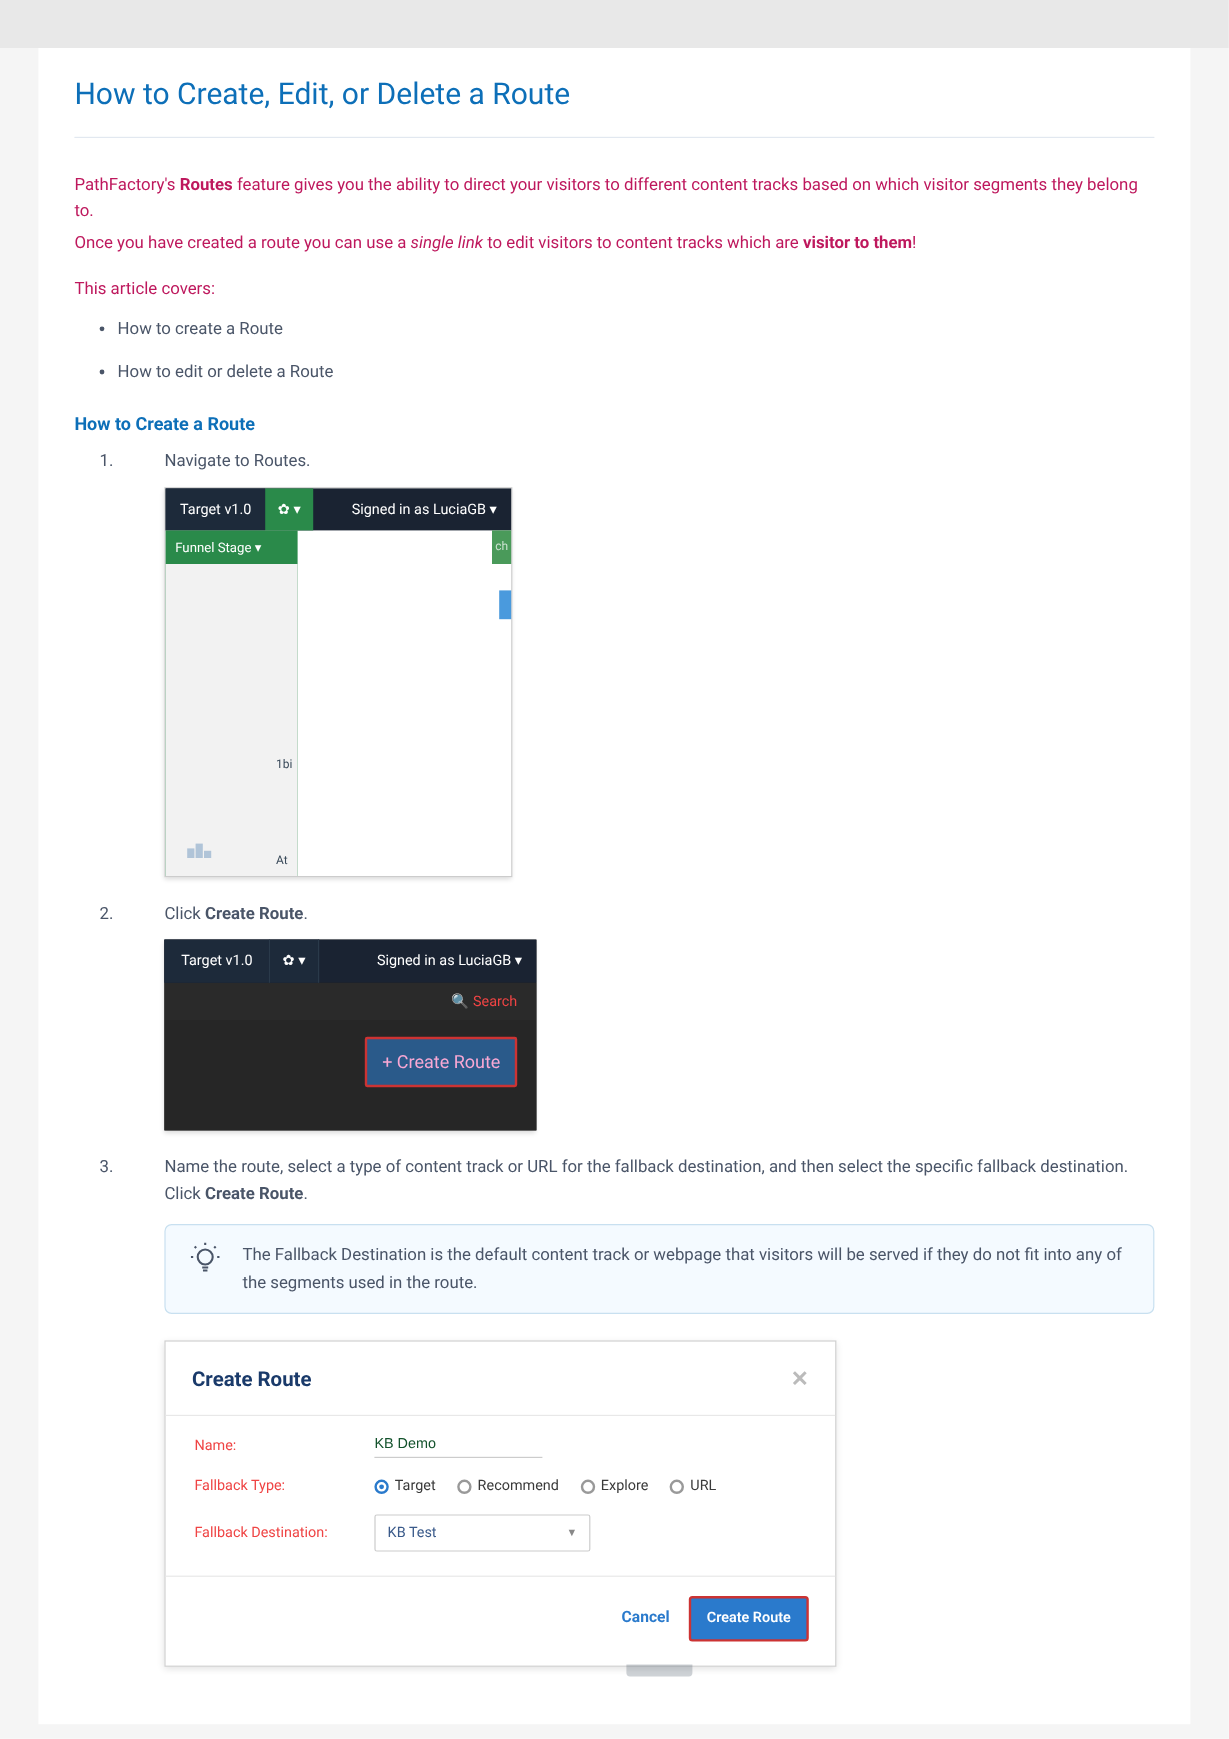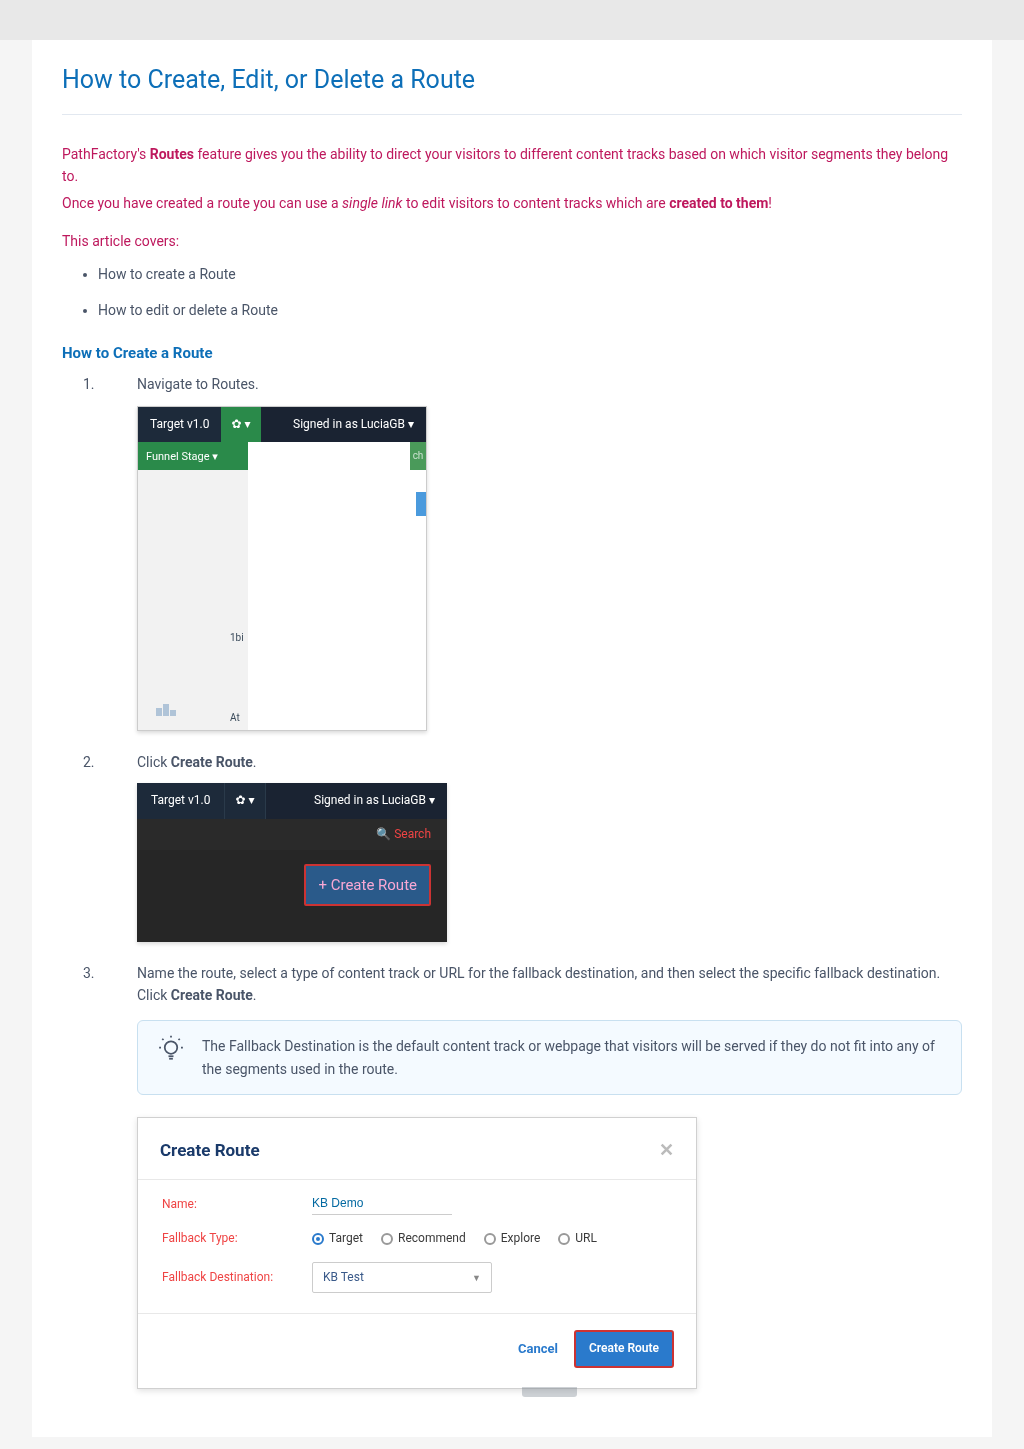--- a/index.html
+++ b/index.html
@@ -56,21 +56,21 @@
 
     
     .ss3-wrap { margin-top: 4px; }
     .ss3 { width: 560px; border: 1px solid #d0d0d0; background: #fff; box-shadow: 0 2px 6px rgba(0,0,0,0.12); }
     .ss3-header { display: flex; justify-content: space-between; align-items: center; padding: 18px 22px 14px; border-bottom: 1px solid #e8e8e8; }
     .ss3-title { color: #1a3a6a; font-weight: 700; font-size: 17px; }
     .ss3-close { color: #bbb; font-size: 18px; font-weight: 700; }
     .ss3-body { padding: 14px 24px 6px; }
     .ss3-row { display: flex; align-items: center; margin-bottom: 14px; font-size: 12px; }
     .ss3-label { width: 150px; color: #ef4444; }
-    .ss3-input { border: none; border-bottom: 1px solid #ccc; color: #0369a1; padding: 2px 0 4px; width: 140px; font-size: 12px; outline: none; background: transparent; }
+    .ss3-input { border: none; border-bottom: 1px solid #ccc; color: #14532d; padding: 2px 0 4px; width: 140px; font-size: 12px; outline: none; background: transparent; }
     .ss3-radio-group { display: flex; align-items: center; gap: 18px; color: #3a3a3a; }
     .ss3-radio { display: inline-flex; align-items: center; gap: 5px; font-size: 12px; }
     .ss3-radio-dot { width: 12px; height: 12px; border: 2px solid #999; border-radius: 50%; display: inline-block; position: relative; }
     .ss3-radio-dot.checked { border-color: #2a7acc; }
     .ss3-radio-dot.checked::after { content: ''; position: absolute; inset: 2px; background: #2a7acc; border-radius: 50%; }
     .ss3-select { border: 1px solid #ccc; padding: 5px 10px; width: 180px; color: #3a5a8a; font-size: 12px; display: flex; justify-content: space-between; align-items: center; border-radius: 2px; }
     .ss3-chevron { color: #888; font-size: 9px; }
     .ss3-footer { display: flex; justify-content: flex-end; align-items: center; gap: 16px; padding: 16px 22px 20px; border-top: 1px solid #e8e8e8; }
     .ss3-cancel { color: #2a7acc; font-size: 13px; font-weight: 700; }
     .ss3-submit { background: #2a7acc; color: #fff; border: 2px solid #cc3333; padding: 7px 13px; font-size: 12px; border-radius: 3px; font-weight: 600; }
@@ -83,21 +83,21 @@
 
 <div class="container">
 
   <h1>How to Create, Edit, or Delete a Route</h1>
 
   <div class="intro-section">
     <p>
       <span>PathFactory's </span><span class="bold">Routes</span><span> feature gives you the ability to direct your visitors to different content tracks based on which visitor segments they belong to.</span>
     </p>
     <p>
-      <span>Once you have created a route you can use a </span><span class="italic">single link</span><span> to edit visitors to content tracks which are </span><span class="bold">created to them</span><span>!</span>
+      <span>Once you have created a route you can use a </span><span class="italic">single link</span><span> to edit visitors to content tracks which are </span><span class="bold">visitor to them</span><span>!</span>
     </p>
 
     <p class="covers">This article covers:</p>
     <ul class="bullets">
       <li>How to create a Route</li>
       <li>How to edit or delete a Route</li>
     </ul>
   </div>
 
   <h2>How to Create a Route</h2>

